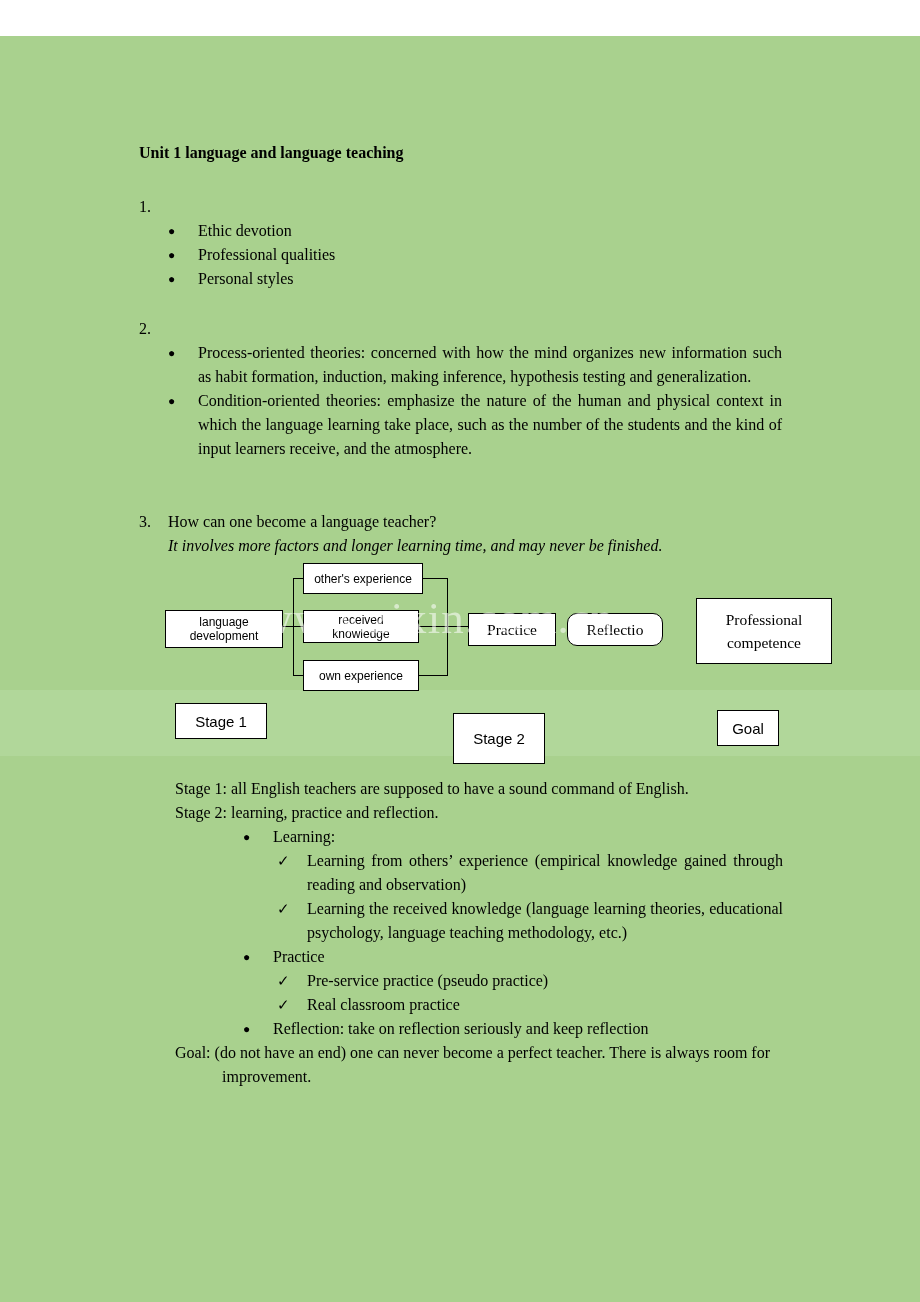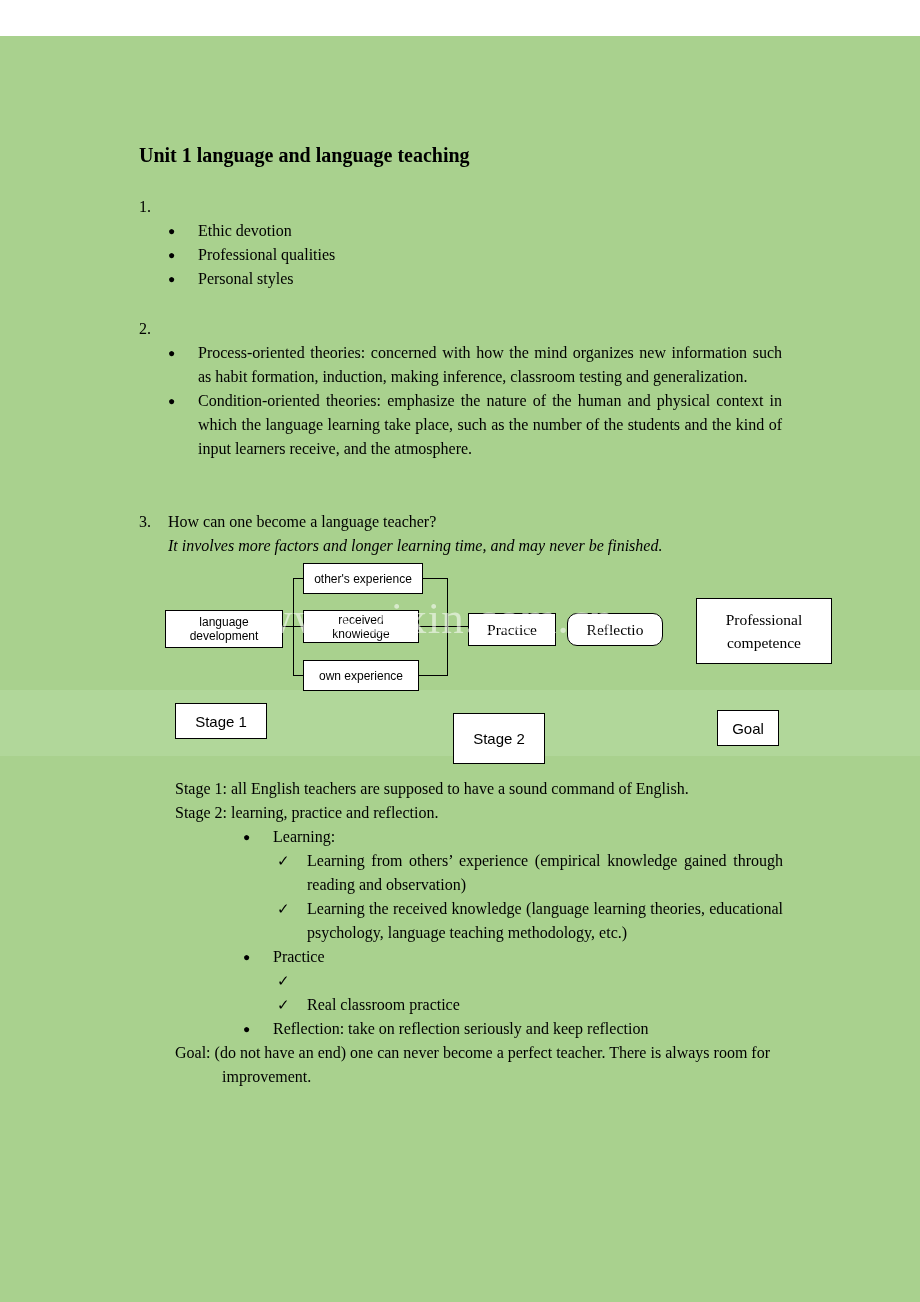--- a/index.html
+++ b/index.html
@@ -3,21 +3,21 @@
 <meta charset="utf-8">
 <style>
   html,body{margin:0;padding:0;}
   body{
     width:920px;height:1302px;position:relative;background:#ffffff;
     font-family:"Liberation Serif", serif;color:#000;overflow:hidden;
   }
   .green-page{position:absolute;left:0;top:36px;width:920px;height:1266px;background:#a9d18e;}
   .page-band{position:absolute;left:0;top:690px;width:920px;height:66px;background:#b1d79a;}
   .abs{position:absolute;}
-  .title{font-weight:bold;font-size:20px;}
+  .title{font-weight:bold;font-size:16px;}
   .body-text{font-size:16px;line-height:24px;}
   .q-row{display:flex;}
   .q-num{width:29px;flex:none;}
   .bullet-row{display:flex;}
   .bullet-col{width:30px;flex:none;font-size:12px;line-height:24px;}
   .check-col{width:30px;flex:none;font-size:15px;}
   .justify{text-align:justify;}
   .italic{font-style:italic;}
   .hang{padding-left:47px;text-indent:-47px;}
   .box{
@@ -61,21 +61,21 @@
     <span>Personal styles</span>
   </div>
 </div>
 
 <div class="abs body-text q-row" style="left:139px;top:317px;width:650px;">
   <span class="q-num">2.</span>
 </div>
 <div class="abs body-text" style="left:168px;top:341px;width:614px;">
   <div class="bullet-row">
     <span class="bullet-col">●</span>
-    <span class="justify" style="flex:1;">Process-oriented theories: concerned with how the mind organizes new information such as habit formation, induction, making inference, classroom testing and generalization.</span>
+    <span class="justify" style="flex:1;">Process-oriented theories: concerned with how the mind organizes new information such as habit formation, induction, making inference, hypothesis testing and generalization.</span>
   </div>
   <div class="bullet-row">
     <span class="bullet-col">●</span>
     <span class="justify" style="flex:1;">Condition-oriented theories: emphasize the nature of the human and physical context in which the language learning take place, such as the number of the students and the kind of input learners receive, and the atmosphere.</span>
   </div>
 </div>
 
 <div class="abs body-text q-row" style="left:139px;top:510px;width:650px;">
   <span class="q-num">3.</span>
   <span>How can one become a language teacher?</span>
@@ -125,20 +125,21 @@
   </div>
 </div>
 
 <div class="abs body-text bullet-row" style="left:243px;top:945px;width:540px;">
   <span class="bullet-col">●</span>
   <span>Practice</span>
 </div>
 <div class="abs body-text" style="left:277px;top:969px;width:506px;">
   <div class="bullet-row">
     <span class="check-col">✓</span>
+    <span>Pre-service practice (pseudo practice)</span>
   </div>
   <div class="bullet-row">
     <span class="check-col">✓</span>
     <span>Real classroom practice</span>
   </div>
 </div>
 
 <div class="abs body-text bullet-row" style="left:243px;top:1017px;width:540px;">
   <span class="bullet-col">●</span>
   <span>Reflection: take on reflection seriously and keep reflection</span>

